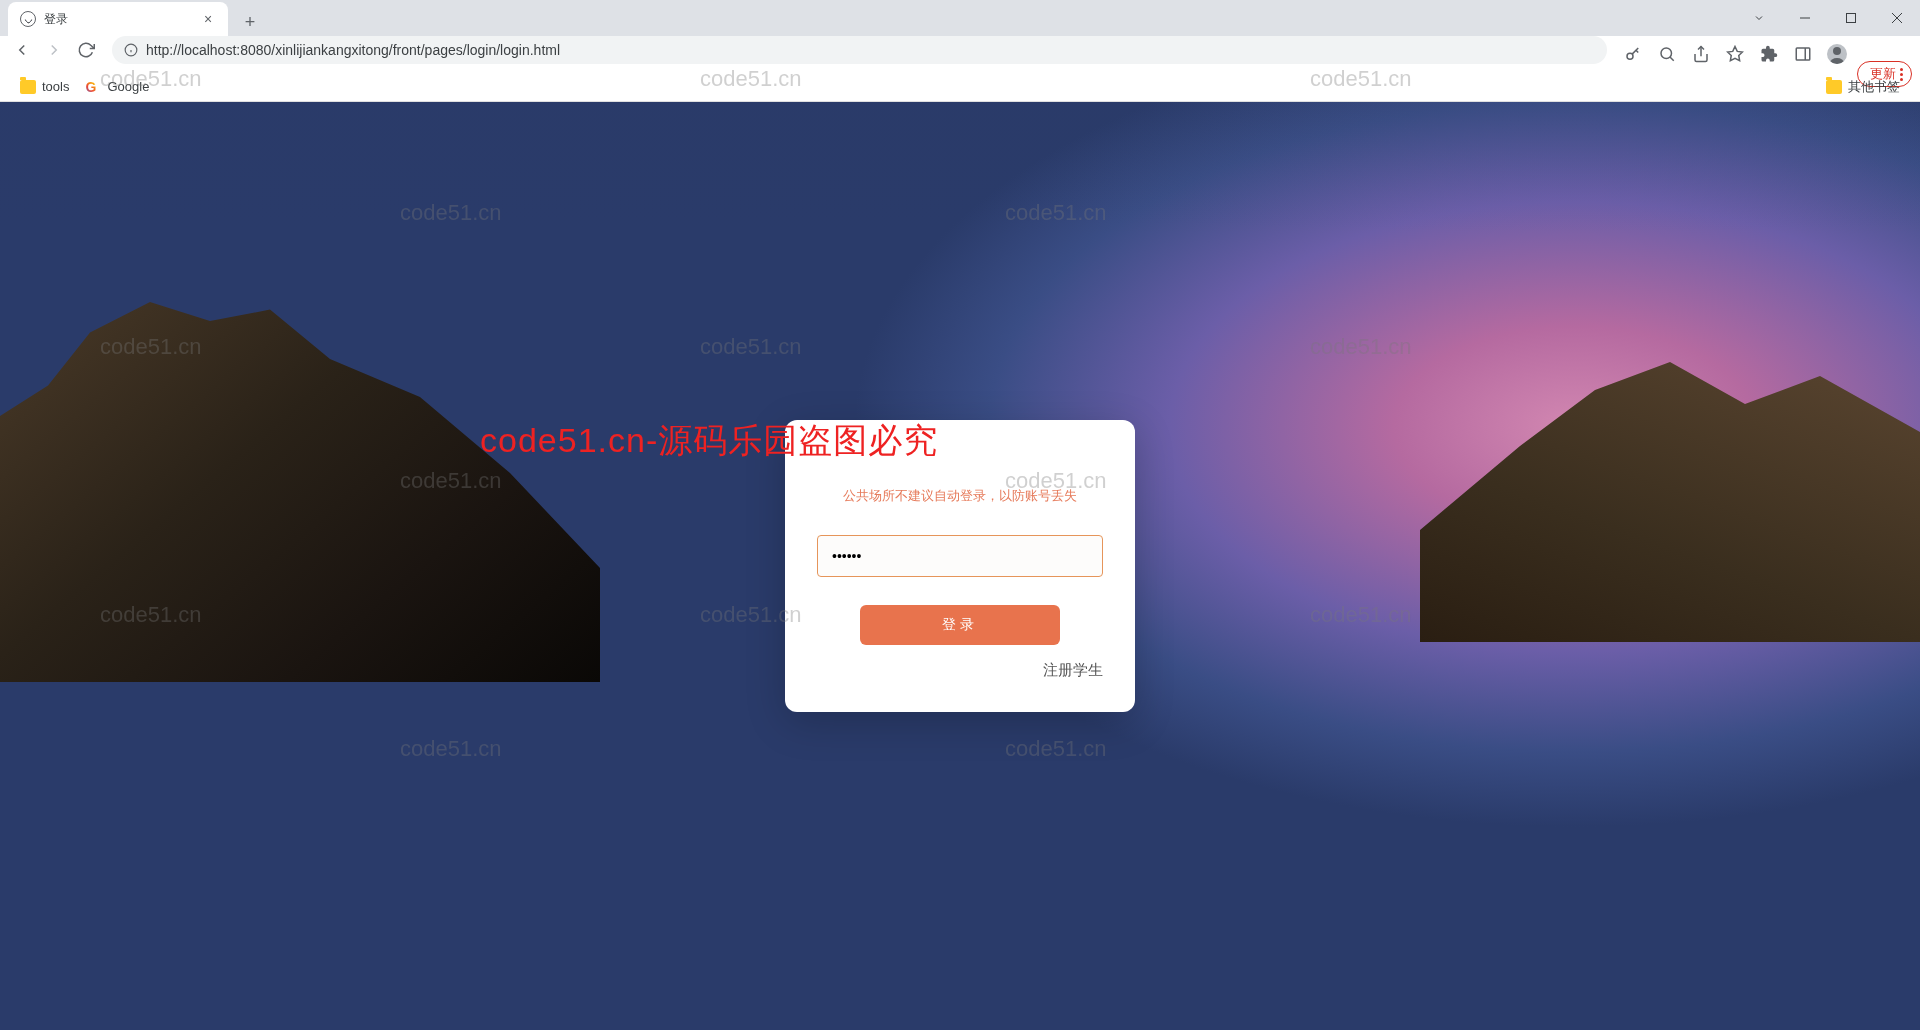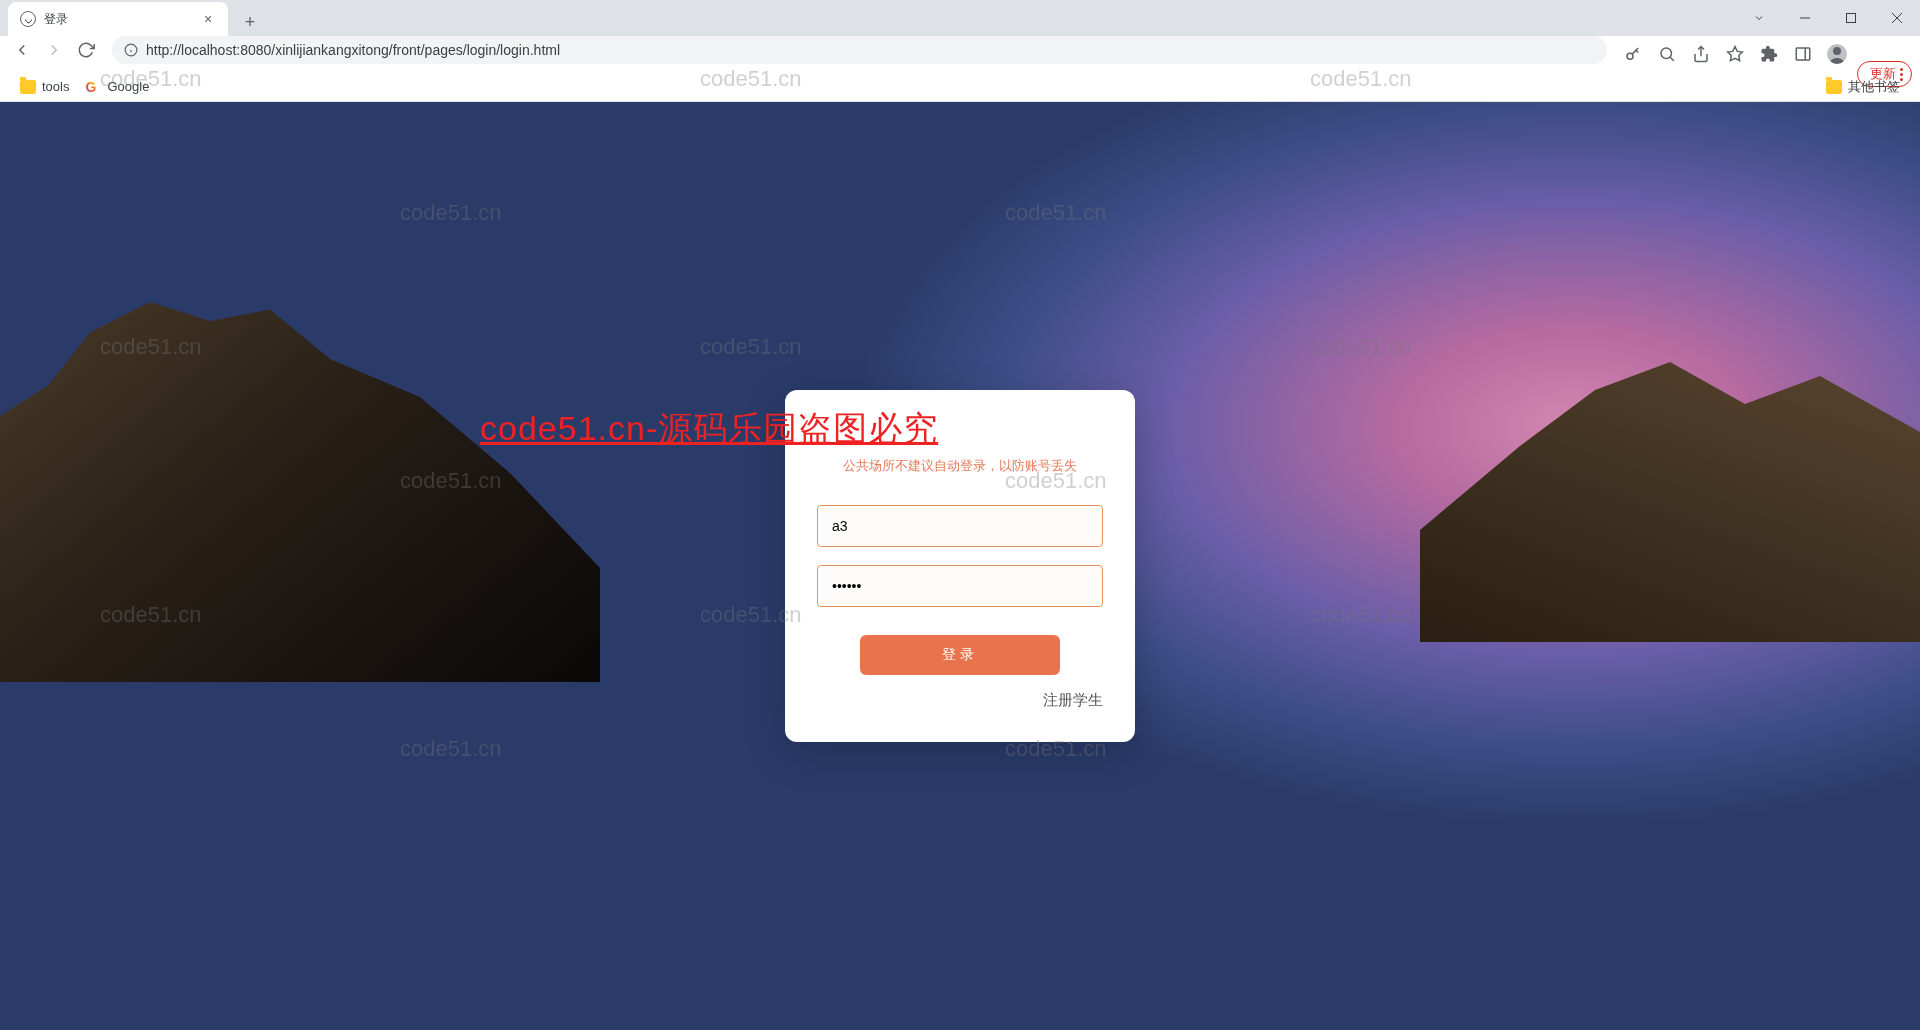--- a/index.html
+++ b/index.html
@@ -196,35 +196,34 @@
     </div>
   </div>
 </div>
 
 <div class="page">
   <div class="mountain"></div>
   <div class="mountain2"></div>
 
   <div class="login-card">
     <div class="login-hint">公共场所不建议自动登录，以防账号丢失</div>
-    <input class="login-input" type="text" value="a3" style="">
     <input class="login-input" type="password" value="••••••" style="">
     <button class="login-btn">登录</button>
     <div class="register-link">注册学生</div>
   </div>
 
   <div class="watermark" style="left:100px; top:-36px;">code51.cn</div>
   <div class="watermark" style="left:700px; top:-36px;">code51.cn</div>
   <div class="watermark" style="left:1310px; top:-36px;">code51.cn</div>
   <div class="watermark" style="left:400px; top:98px;">code51.cn</div>
   <div class="watermark" style="left:1005px; top:98px;">code51.cn</div>
   <div class="watermark" style="left:700px; top:232px;">code51.cn</div>
   <div class="watermark" style="left:100px; top:500px;">code51.cn</div>
   <div class="watermark" style="left:1005px; top:366px;">code51.cn</div>
   <div class="watermark" style="left:700px; top:500px;">code51.cn</div>
   <div class="watermark" style="left:100px; top:232px;">code51.cn</div>
   <div class="watermark" style="left:400px; top:634px;">code51.cn</div>
   <div class="watermark" style="left:1005px; top:634px;">code51.cn</div>
   <div class="watermark" style="left:400px; top:366px;">code51.cn</div>
   <div class="watermark" style="left:1310px; top:232px;">code51.cn</div>
   <div class="watermark" style="left:1310px; top:500px;">code51.cn</div>
-  <div class="watermark-red" style="left:480px; top:304px;text-decoration:underline;">code51.cn-源码乐园盗图必究</div>
+  <div class="watermark-red" style="left:480px; top:316px;">code51.cn-源码乐园盗图必究</div>
 </div>
 
 </body></html>

